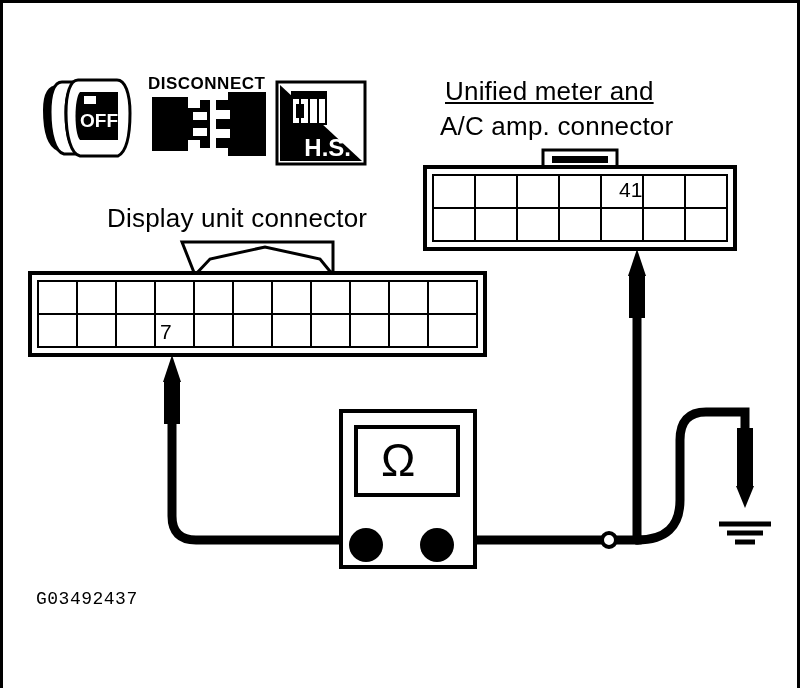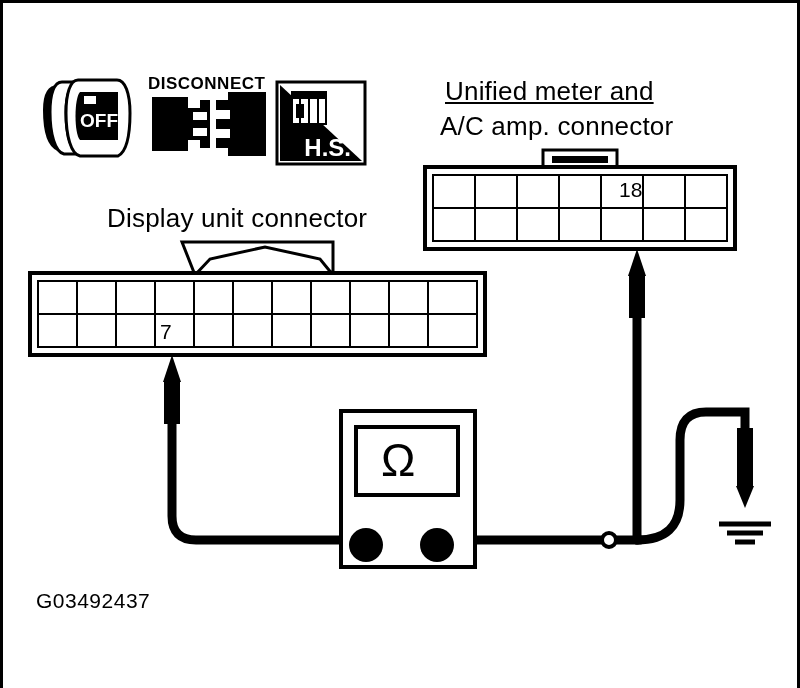--- a/index.html
+++ b/index.html
@@ -34,22 +34,23 @@
   .txt {
     position: absolute;
     color: #000;
     white-space: nowrap;
   }
   .label-big {
     font-size: 26px;
     letter-spacing: 0.2px;
   }
   .code-txt {
-    font-size: 21px;
+    font-size: 18px;
     letter-spacing: 0.5px;
+    font-family: Liberation Mono, monospace;
   }
   .pin-num {
     font-size: 21px;
     font-weight: 400;
   }
   svg {
     position: absolute;
     left: 0;
     top: 0;
   }
@@ -182,21 +183,21 @@
       <circle cx="437" cy="545" r="17" fill="#000"></circle>
     </g>
   </svg>
 
   <div class="txt label-big" style="left:445px; top:76px;text-decoration:underline;">Unified meter and</div>
 
   <div class="txt label-big" style="left:107px; top:203px;">Display unit connector</div>
 
   <div class="txt label-big" style="left:440px; top:111px;">A/C amp. connector</div>
 
-  <div class="txt pin-num" style="left:619px; top:178px;">18</div>
+  <div class="txt pin-num" style="left:619px; top:178px;">41</div>
 
   <div class="txt pin-num" style="left:160px; top:320px;">7</div>
 
   <div class="txt" style="left:381px; top:437px; font-size:46px; line-height:46px;">Ω</div>
 
   <div class="txt code-txt" style="left:36px; top:589px;">G03492437</div>
 
 </div>
 
 </body></html>

